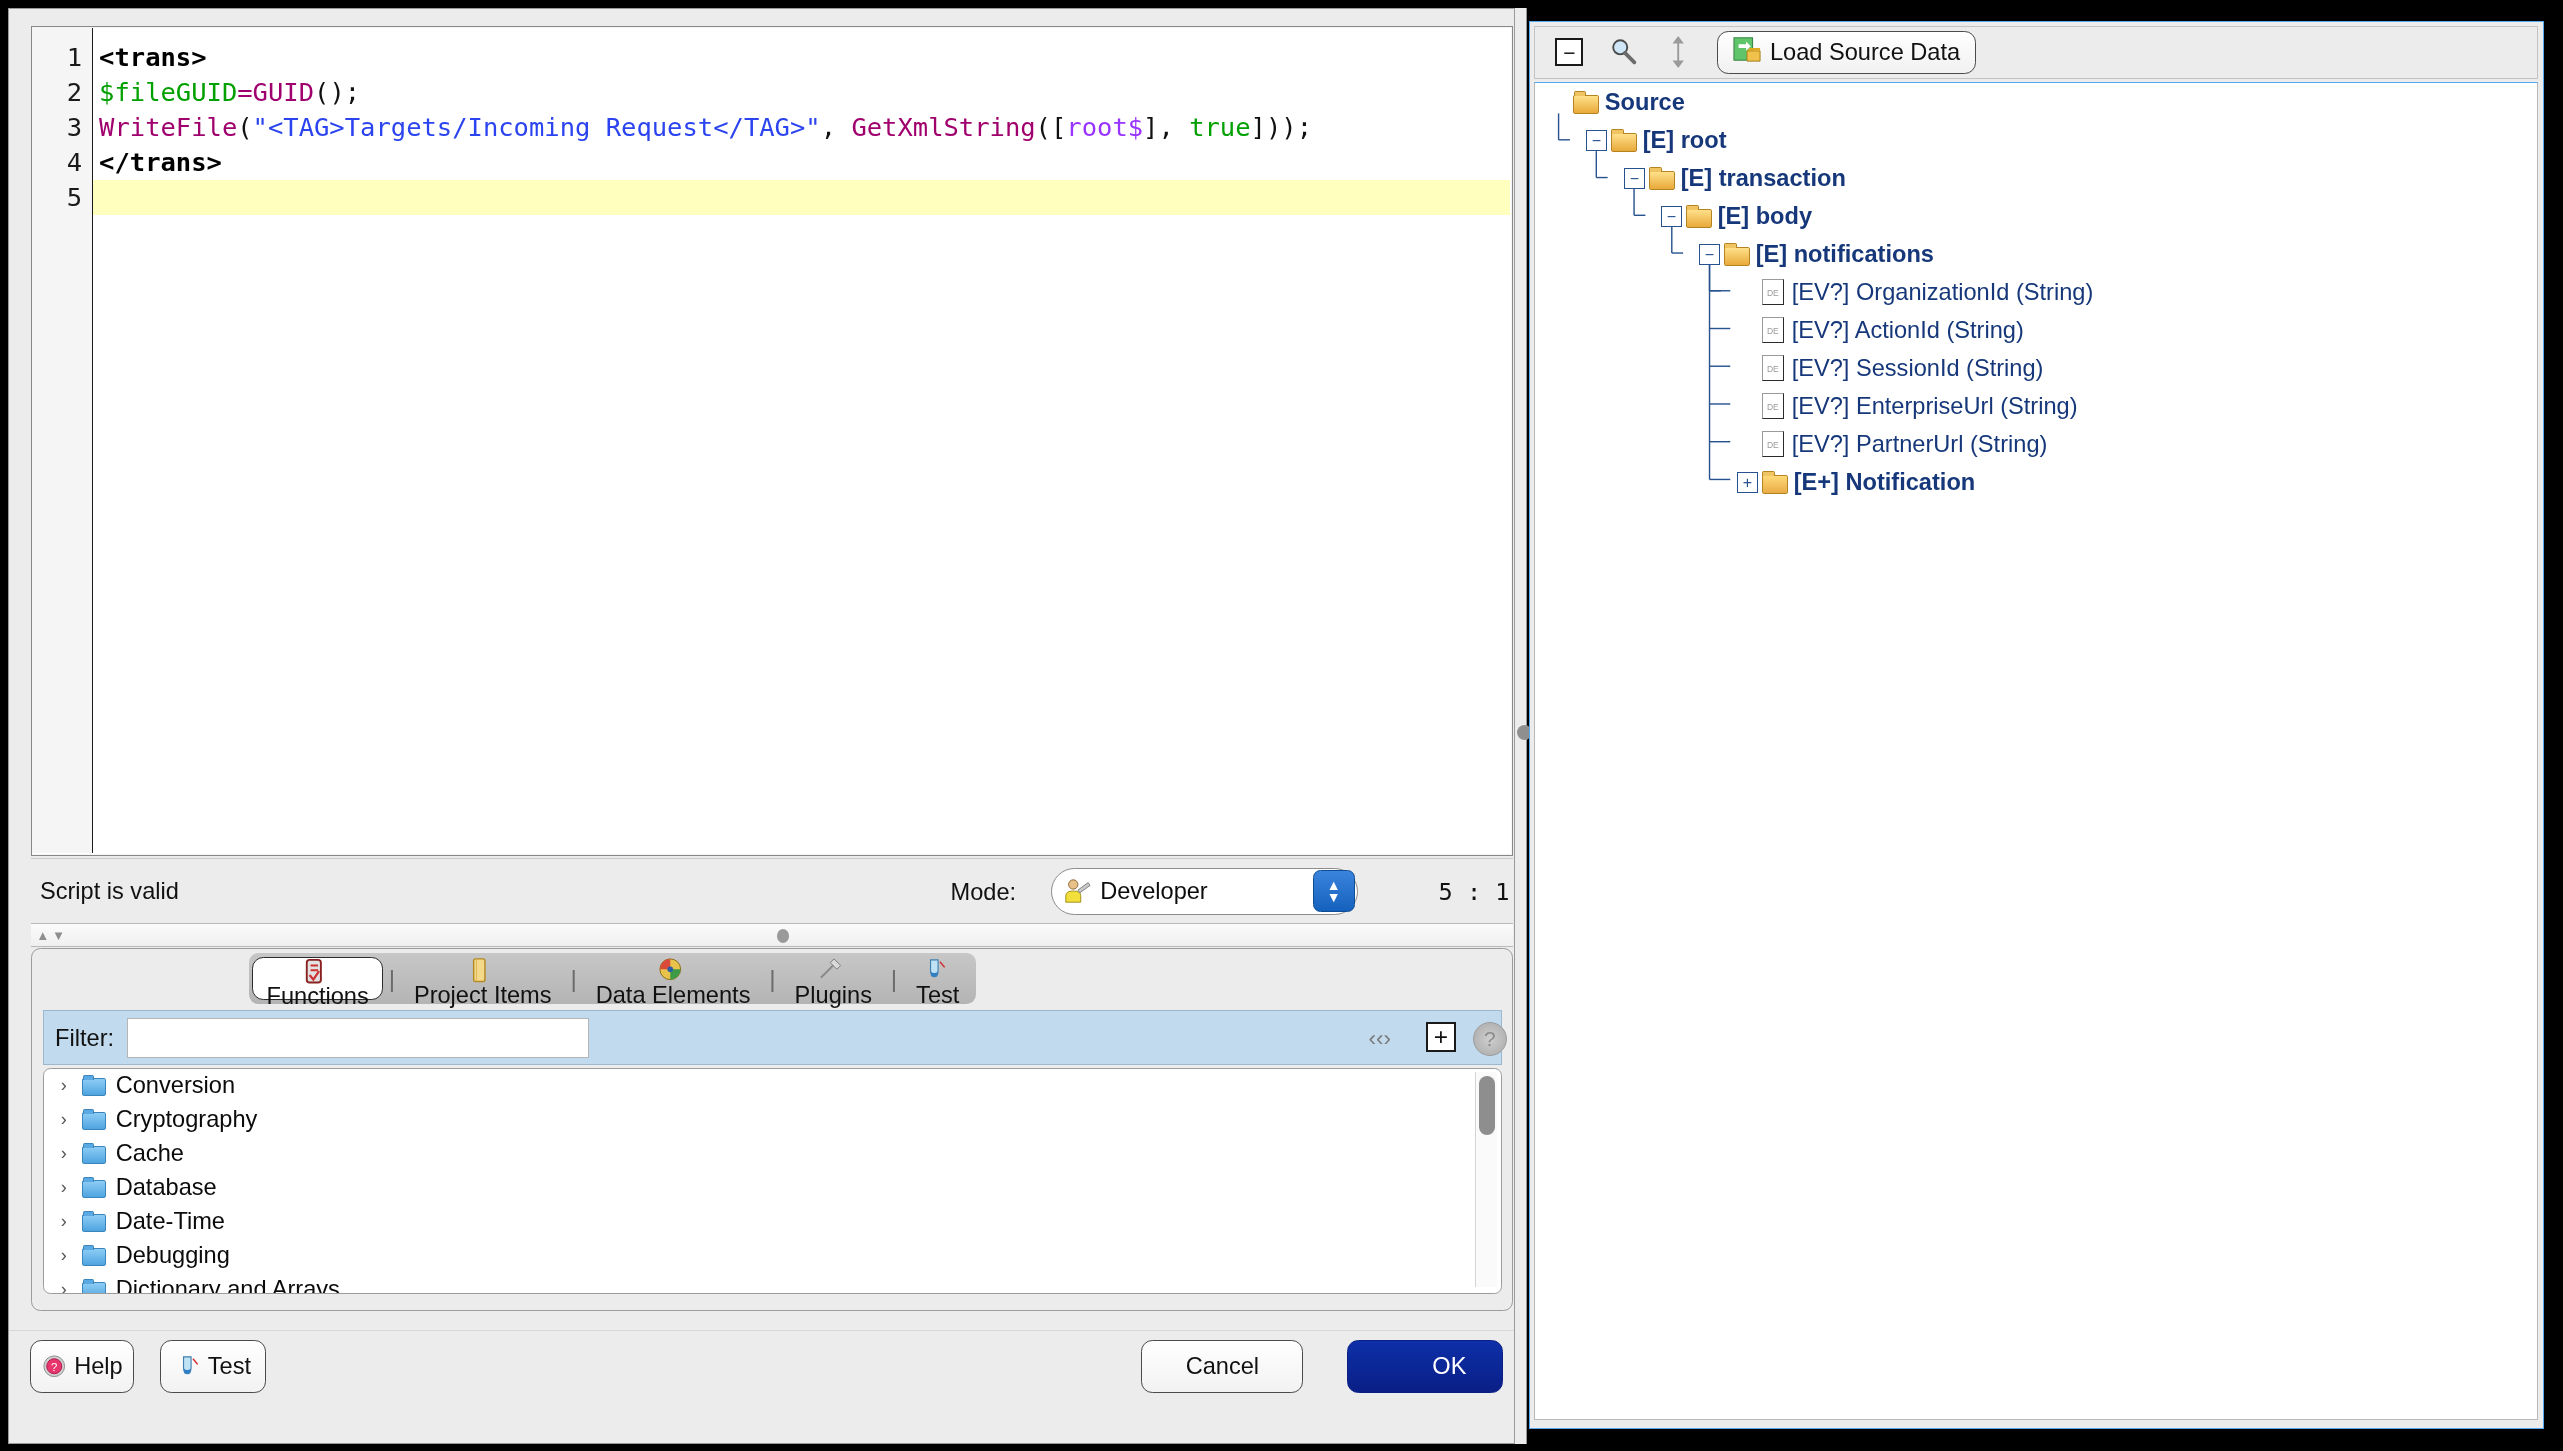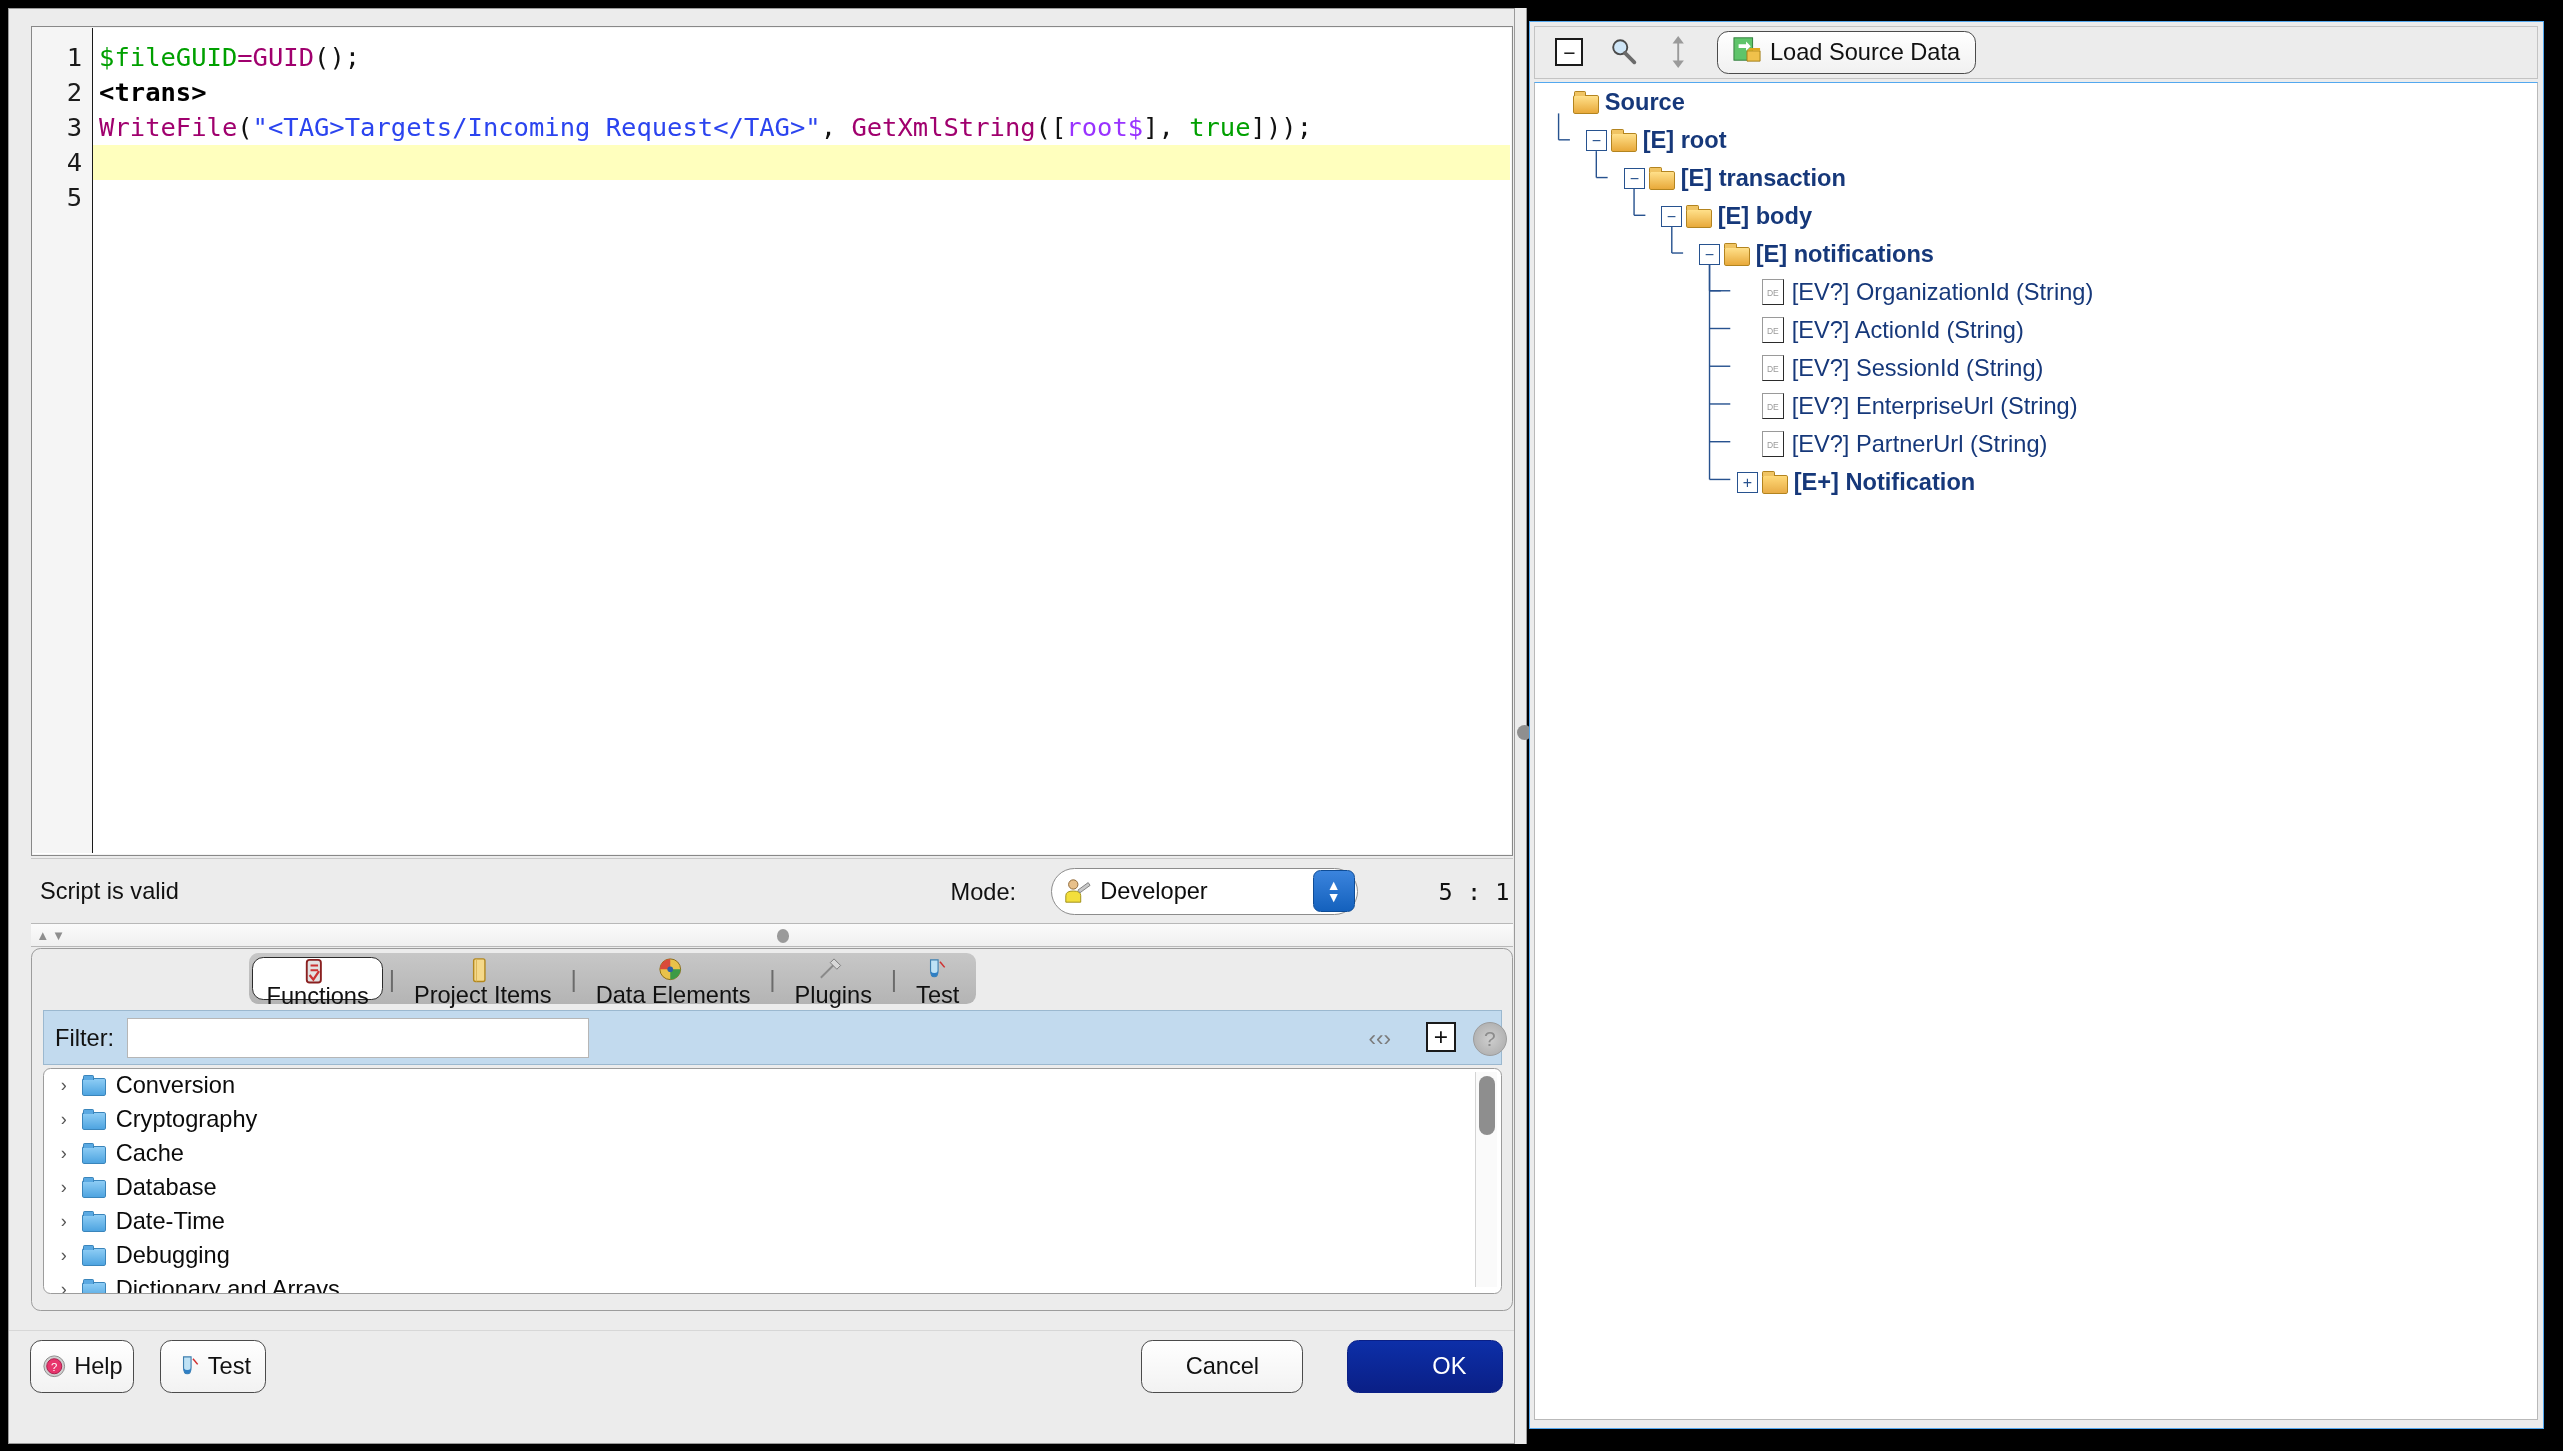--- a/index.html
+++ b/index.html
@@ -513,23 +513,24 @@
     <div id="editor-wrap">
       <div id="editor-inner">
         <div id="gutter">
             <div class="gutter-num">1</div>
             <div class="gutter-num">2</div>
             <div class="gutter-num">3</div>
             <div class="gutter-num">4</div>
             <div class="gutter-num">5</div>
           </div>
         <div id="code-area">
+            <div class="code-line"><span class="tok-tag">&lt;trans&gt;</span></div>
             <div class="code-line"><span class="tok-var">$fileGUID</span><span class="tok-func">=</span><span class="tok-func">GUID</span><span class="tok-punct">();</span></div>
-            <div class="code-line"><span class="tok-tag">&lt;trans&gt;</span></div>
             <div class="code-line"><span class="tok-func">WriteFile</span><span class="tok-punct">(</span><span class="tok-string">"&lt;TAG&gt;Targets/Incoming Request&lt;/TAG&gt;"</span><span class="tok-punct">, </span><span class="tok-func">GetXmlString</span><span class="tok-punct">([</span><span class="tok-de">root$</span><span class="tok-punct">], </span><span class="tok-bool">true</span><span class="tok-punct">]));</span></div>
+            <div class="code-line"><span class="tok-tag">&lt;/trans&gt;</span></div>
             <div class="code-line current">&nbsp;</div>
           </div>
       </div>
     </div>
 
     <div id="status-bar">
       <div id="status-text">Script is valid</div>
       <div id="mode-label">Mode:</div>
       <div id="mode-combo">
         <span id="mode-icon">

